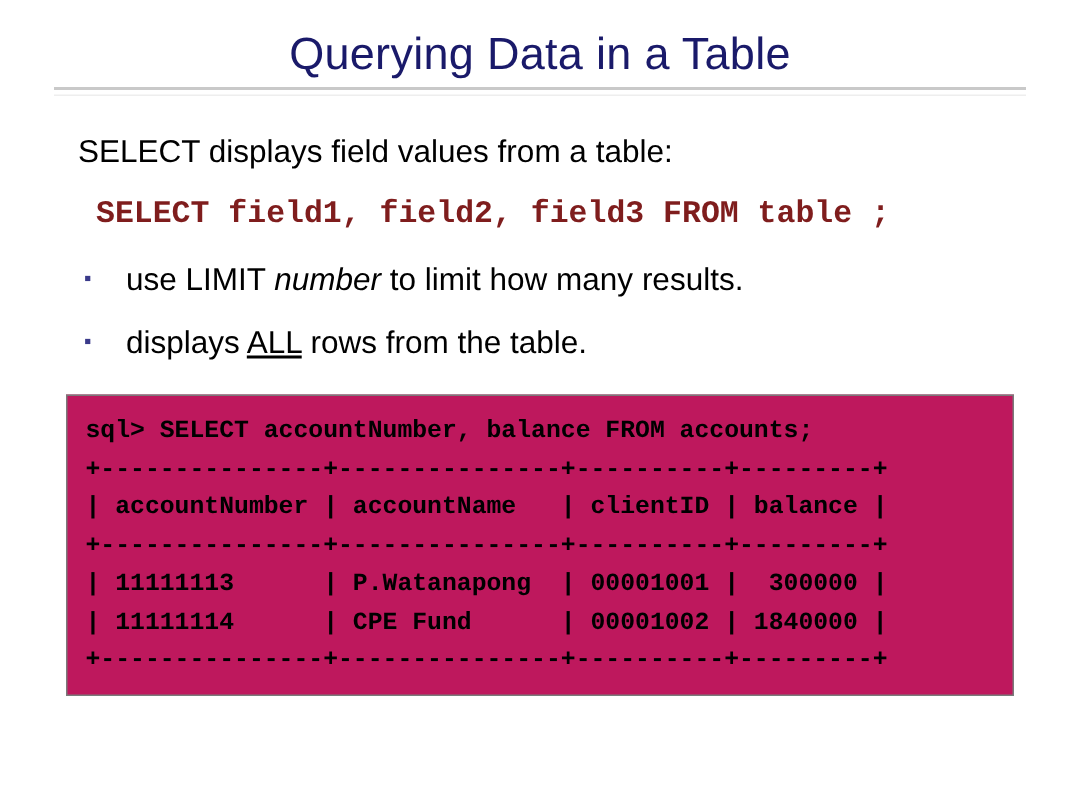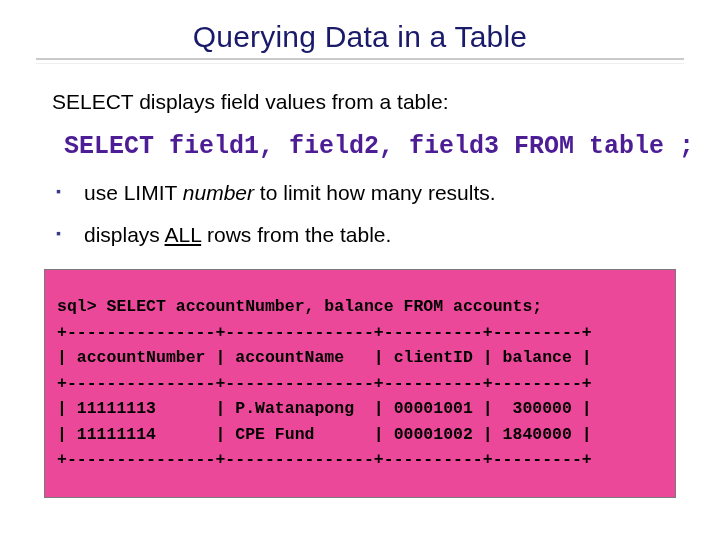--- a/index.html
+++ b/index.html
@@ -1,26 +1,26 @@
 <!DOCTYPE html>
 <html><head>
 <meta charset="utf-8">
 <style>
 html,body{margin:0;padding:0}
 body{width:720px;height:540px;background:#fff;font-family:Arial,Helvetica,sans-serif;color:#000;box-sizing:border-box;padding:18px 36px 0 36px}
 .title{font-size:30px;text-align:center;color:#1a1a6a;margin:2px 0 4px 0;font-weight:400;letter-spacing:.2px}
 .rule{border-top:2px solid #c9c9c9;border-bottom:1px solid #eee;height:3px;margin:0 0 26px 0}
 .intro{font-size:21px;margin:0 0 18px 16px}
-.code-line{font-family:"Courier New",Courier,monospace;font-weight:bold;font-size:25px;color:#4c1d95;margin:0 0 20px 28px;white-space:pre}
+.code-line{font-family:"Courier New",Courier,monospace;font-weight:bold;font-size:21px;color:#7f1d1d;margin:0 0 20px 28px;white-space:pre}
 ul{list-style:none;padding:0;margin:0 0 22px 20px}
 li{position:relative;font-size:21px;margin:0 0 18px 0;padding-left:28px}
 li::before{content:"\25AA";position:absolute;left:0;top:2px;color:#3a3a8a;font-size:14px}
 .u{text-decoration:underline}
 .i{font-style:italic}
-pre.box{font-family:"Courier New",Courier,monospace;font-weight:bold;font-size:16.5px;line-height:1.55;background:#ec4899;border:1px solid #7a7a7a;padding:24px 12px;margin:0 8px 0 8px;white-space:pre;overflow:hidden}
+pre.box{font-family:"Courier New",Courier,monospace;font-weight:bold;font-size:16.5px;line-height:1.55;background:#be185d;border:1px solid #7a7a7a;padding:10px 12px;margin:0 8px 0 8px;white-space:pre;overflow:hidden}
 </style>
 </head>
 <body>
 
 <div class="title">Querying Data in a Table</div>
 <div class="rule"></div>
 
 <p class="intro">SELECT displays field values from a table:</p>
 
 <div class="code-line">SELECT field1, field2, field3 FROM table ;</div>

